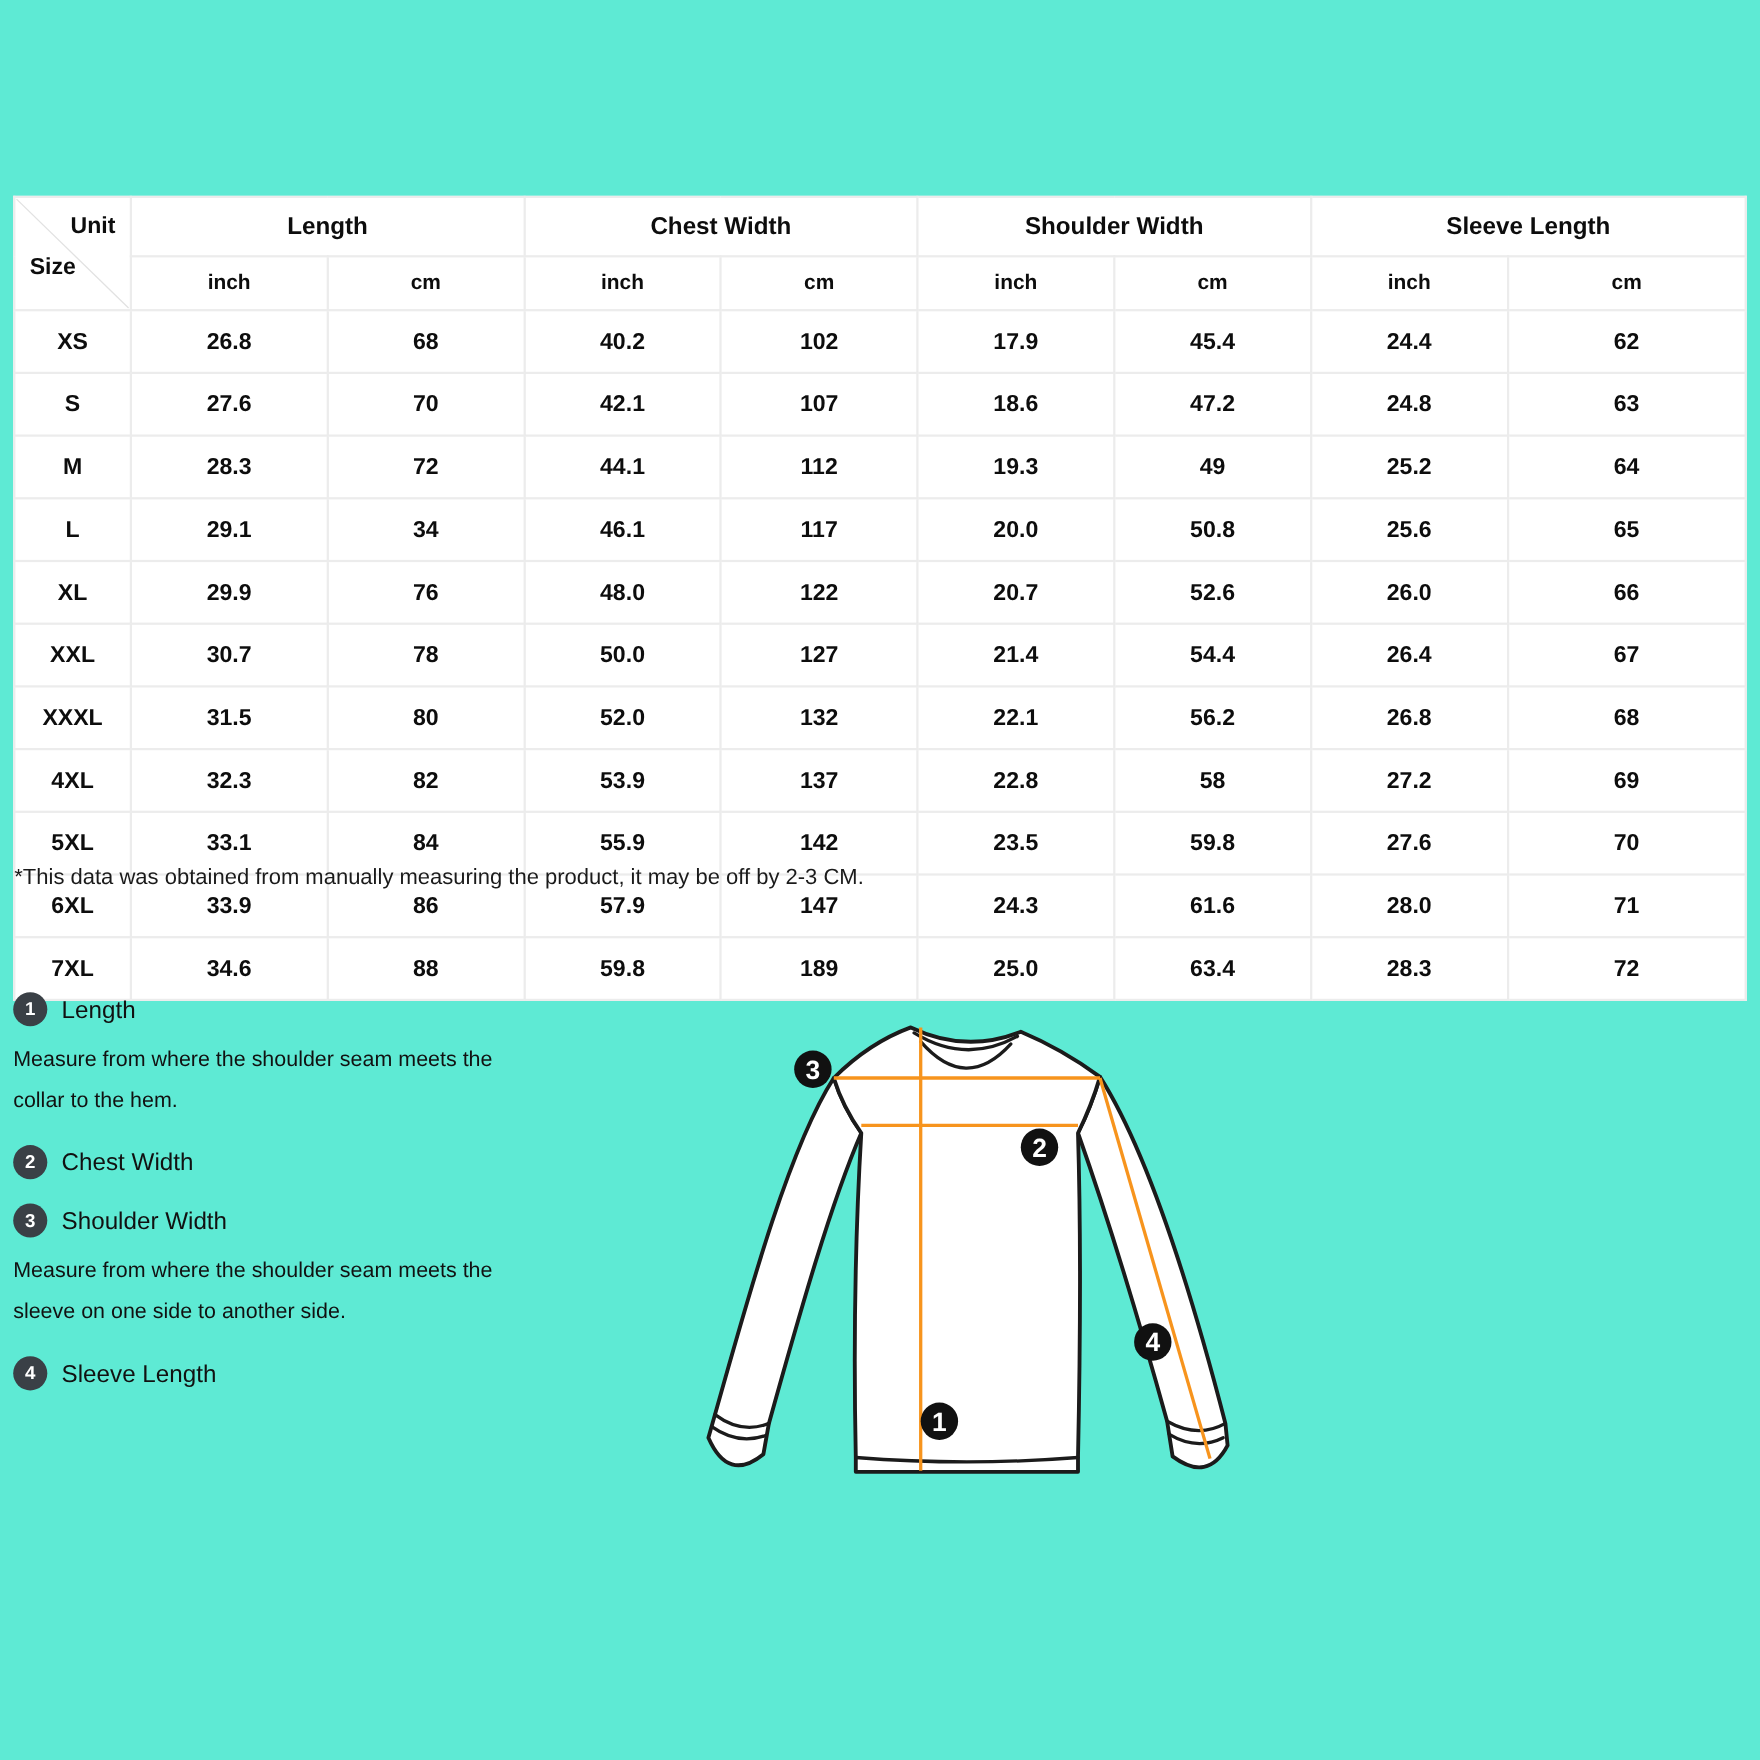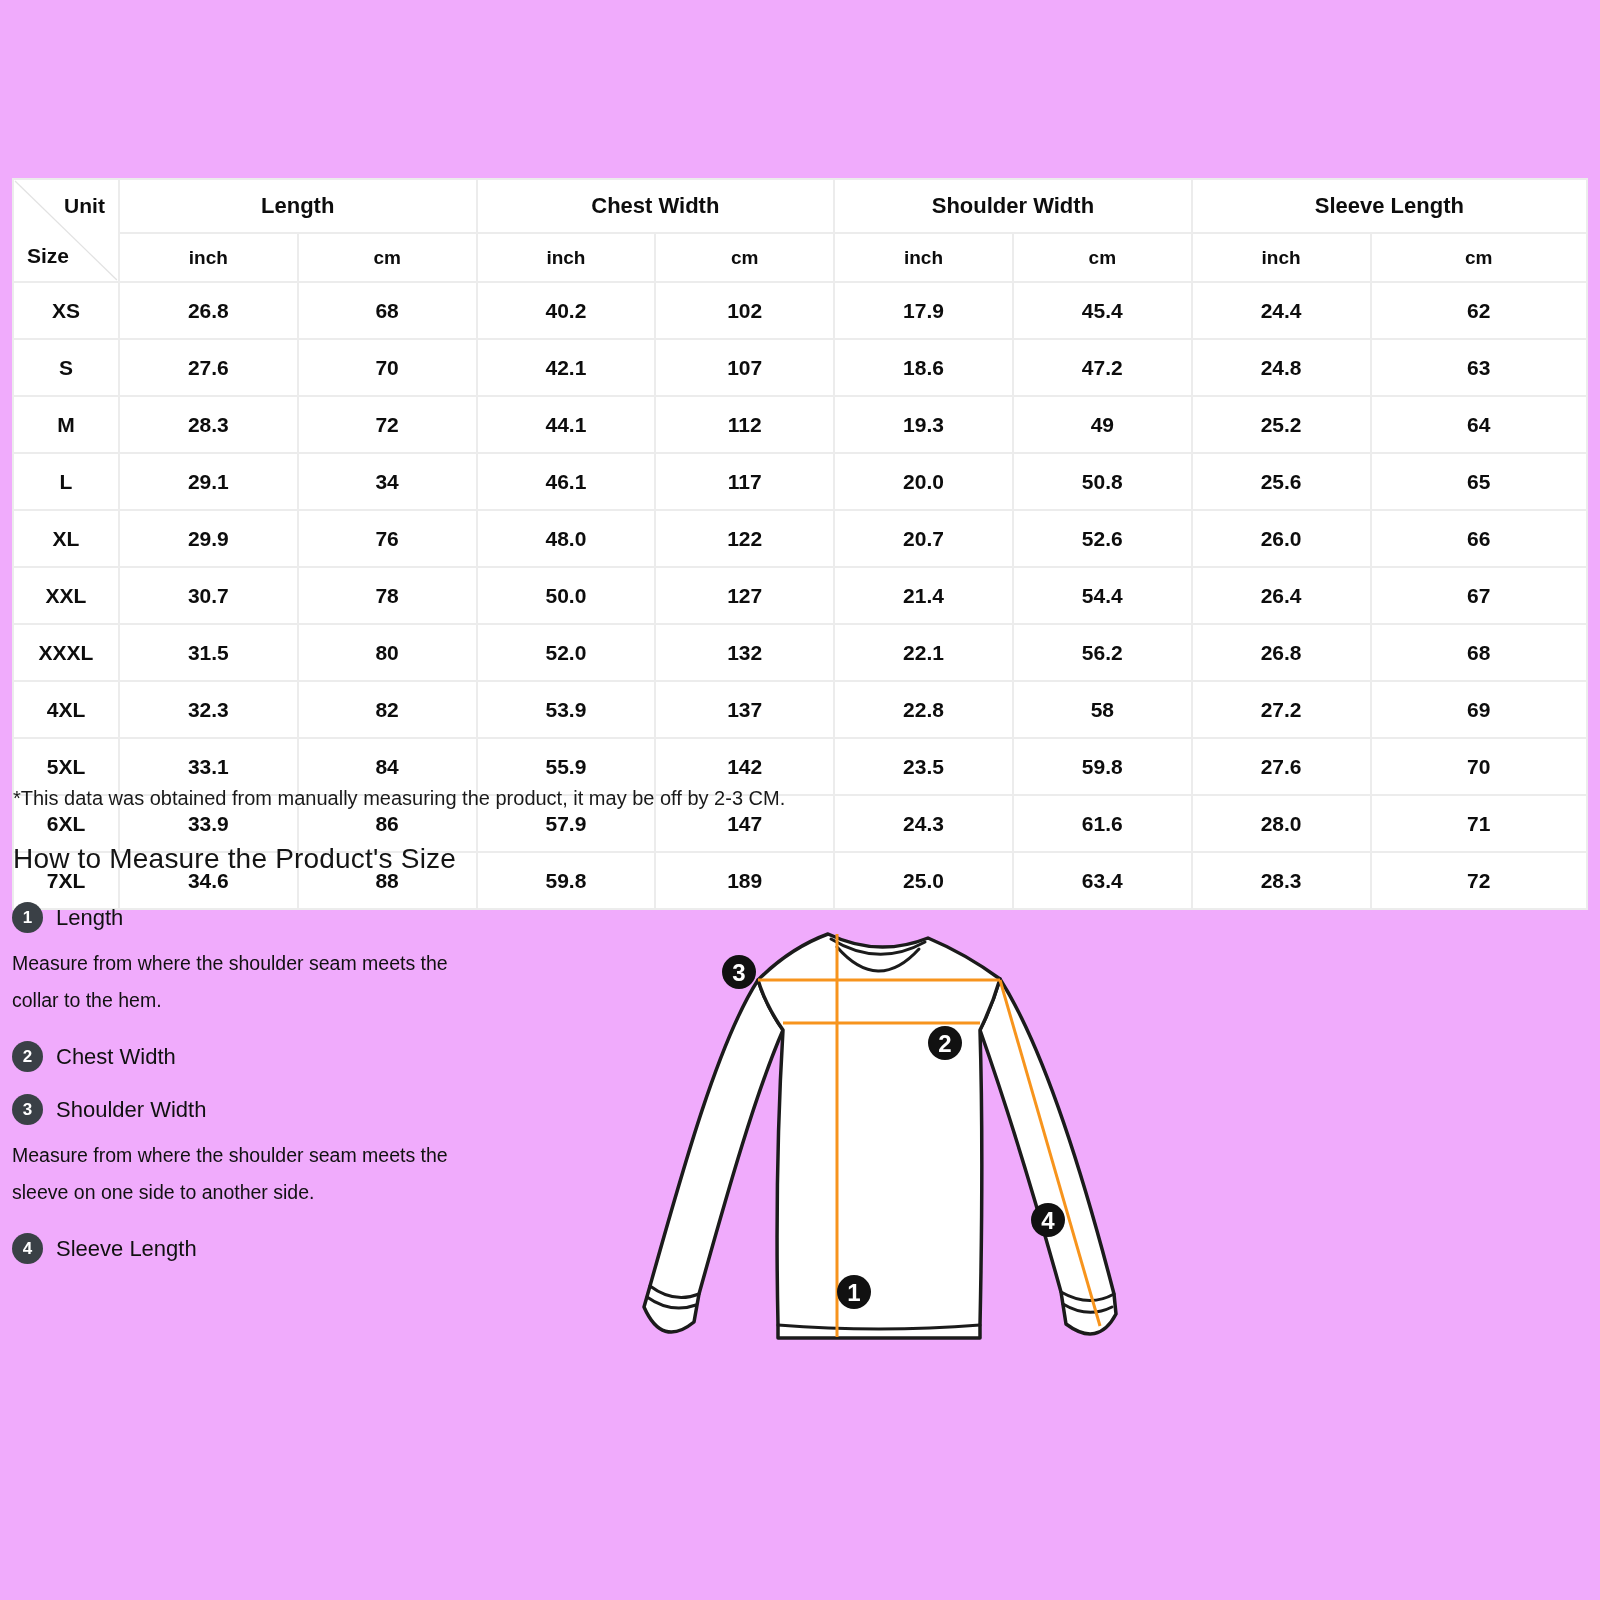--- a/index.html
+++ b/index.html
@@ -1,34 +1,34 @@
 <!DOCTYPE html>
 <html><head>
 <meta charset="utf-8">
 <style>
   html,body{margin:0;padding:0;background:#ffffff;}
   body{font-family:"Liberation Sans",sans-serif;color:#111;}
-  .page{position:relative;width:1600px;height:1600px;background:#f0abfc;overflow:hidden;}
+  .page{position:relative;width:1600px;height:1600px;background:#5eead4;overflow:hidden;}
 
   
   .size-table{position:absolute;left:12px;top:178px;width:1576px;
     border-collapse:collapse;table-layout:fixed;background:#fff;}
   .size-table th,.size-table td{border:2px solid #ececec;text-align:center;
     vertical-align:middle;padding:0;color:#0d0d0d;}
   .size-table thead tr.group-row{height:54px;}
   .size-table thead tr.unit-row{height:49px;}
   .size-table tbody tr{height:57px;}
   .size-table thead th{font-size:22px;font-weight:700;}
   .size-table thead tr.unit-row th{font-size:19px;}
   .size-table tbody td{font-size:21px;font-weight:700;}
 
   .corner{position:relative;}
   .corner .diag{position:absolute;left:0;top:0;width:100%;height:100%;display:block;}
   .corner .unit{position:absolute;top:14px;right:13px;font-size:21px;font-weight:700;}
-  .corner .size{position:absolute;bottom:13px;left:13px;font-size:21px;font-weight:700;}
+  .corner .size{position:absolute;bottom:26px;left:13px;font-size:21px;font-weight:700;}
 
   
   .footnote{position:absolute;left:13px;top:787px;margin:0;font-size:20px;
     font-weight:400;color:#1a1a1a;text-align:right;}
   .howto-title{position:absolute;left:13px;top:843px;margin:0;font-size:28px;
     font-weight:400;color:#141414;letter-spacing:.2px;}
 
   
   .steps{position:absolute;left:12px;top:902px;width:560px;}
   .step + .step{margin-top:22px;}
@@ -210,21 +210,20 @@
           <td>189</td>
           <td>25.0</td>
           <td>63.4</td>
           <td>28.3</td>
           <td>72</td>
         </tr>
       </tbody>
   </table>
 
   <p class="footnote">*This data was obtained from manually measuring the product, it may be off by 2-3 CM.</p>
-  <h2 class="howto-title">How to Measure the Product's Size</h2>
 
   <div class="steps" id="steps">
       <div class="step">
         <div class="step-head">
           <div class="badge" style="background: rgb(58, 64, 70);">1</div>
           <div class="step-label">Length</div>
         </div>
         <p class="step-desc">Measure from where the shoulder seam meets the
 collar to the hem.</p>
       </div>

